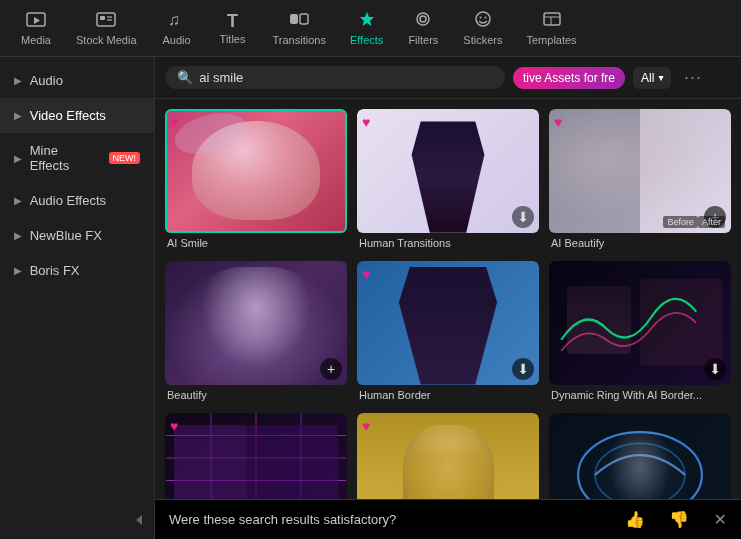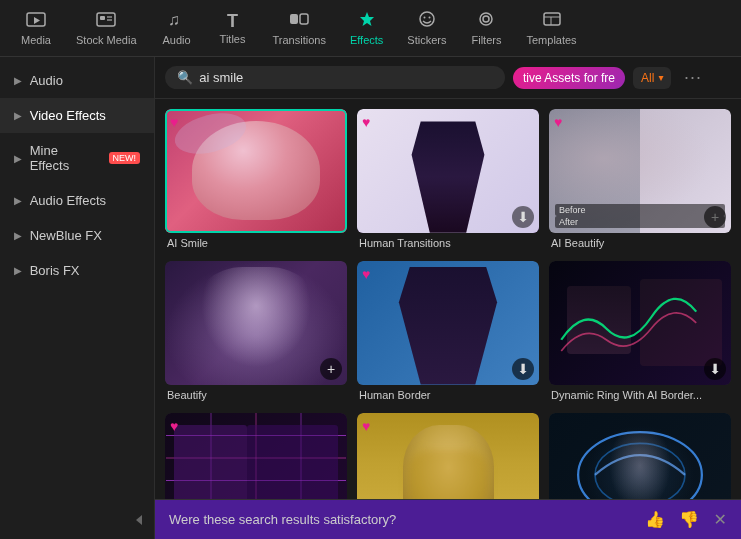--- a/index.html
+++ b/index.html
@@ -140,21 +140,21 @@
       text-overflow: ellipsis;
     }
     .filter-all {
       display: flex;
       align-items: center;
       background: #2a2a2a;
       border-radius: 6px;
       padding: 4px 8px;
       gap: 4px;
       cursor: pointer;
-      color: #f97316;
+      color: #ffffff;
       font-size: 12px;
     }
     .more-btn {
       color: #888;
       cursor: pointer;
       font-size: 18px;
       padding: 2px 4px;
     }
 
     
@@ -209,49 +209,48 @@
       background: rgba(0,0,0,0.6);
       border-radius: 50%;
       display: flex; align-items: center; justify-content: center;
       font-size: 14px;
       color: #ddd;
       cursor: pointer;
     }
     .before-after {
       position: absolute;
       bottom: 5px;
-      left: 0; right: 0;
+      left: 8px; right: 0;
       display: flex;
       justify-content: flex-end;
       padding: 0 6px;
       font-size: 10px;
       color: #ddd;
       z-index: 2;
-      flex-direction: column;
     }
     .selected-border {
       position: absolute;
       top: 0; left: 0; right: 0; bottom: 0;
       border: 2px solid #00d4aa;
       border-radius: 6px;
       z-index: 3;
     }
 
     
     .bg-pink-face { background: linear-gradient(135deg, #c94080, #e07090); }
     .bg-dark-figure { background: linear-gradient(135deg, #1a1a2e, #4a2060); }
 
     
     .feedback-bar {
-      background: #4c1d95;
+      background: #000000;
       border-top: 1px solid #333;
       padding: 10px 14px;
       display: flex;
       align-items: center;
-      gap: 14px;
+      gap: 24px;
       font-size: 13px;
       color: #ccc;
     }
     .feedback-bar .spacer { flex: 1; }
     .thumb-up, .thumb-down {
       cursor: pointer;
       font-size: 16px;
       color: #aaa;
     }
     .close-feedback {
@@ -309,36 +308,36 @@
     <span class="nav-icon" style="color:#00d4aa;">
       <svg width="20" height="18" viewBox="0 0 20 18">
           <polygon points="10,2 12,7 17,7 13,11 14.5,16 10,13 5.5,16 7,11 3,7 8,7" fill="#00d4aa"></polygon>
         </svg>
     </span>
     <span class="nav-label" style="color:#00d4aa;">Effects</span>
   </div>
   <div class="nav-item">
     <span class="nav-icon">
       <svg width="20" height="18" viewBox="0 0 20 18">
+          <circle cx="10" cy="9" r="6" fill="none" stroke="#aaa" stroke-width="1.5"></circle>
+          <circle cx="10" cy="9" r="3" fill="none" stroke="#aaa" stroke-width="1.5"></circle>
+        </svg>
+    </span>
+    <span class="nav-label">Filters</span>
+  </div>
+  <div class="nav-item">
+    <span class="nav-icon">
+      <svg width="20" height="18" viewBox="0 0 20 18">
           <circle cx="10" cy="9" r="7" fill="none" stroke="#aaa" stroke-width="1.5"></circle>
           <path d="M6 11 Q10 15 14 11" fill="none" stroke="#aaa" stroke-width="1.2"></path>
           <circle cx="7.5" cy="7.5" r="1" fill="#aaa"></circle>
           <circle cx="12.5" cy="7.5" r="1" fill="#aaa"></circle>
         </svg>
     </span>
     <span class="nav-label">Stickers</span>
-  </div>
-  <div class="nav-item">
-    <span class="nav-icon">
-      <svg width="20" height="18" viewBox="0 0 20 18">
-          <circle cx="10" cy="9" r="6" fill="none" stroke="#aaa" stroke-width="1.5"></circle>
-          <circle cx="10" cy="9" r="3" fill="none" stroke="#aaa" stroke-width="1.5"></circle>
-        </svg>
-    </span>
-    <span class="nav-label">Filters</span>
   </div>
   <div class="nav-item">
     <span class="nav-icon">
       <svg width="20" height="18" viewBox="0 0 20 18">
           <rect x="2" y="3" width="16" height="12" rx="2" fill="none" stroke="#aaa" stroke-width="1.5"></rect>
           <line x1="2" y1="7" x2="18" y2="7" stroke="#aaa" stroke-width="1"></line>
           <line x1="9" y1="7" x2="9" y2="15" stroke="#aaa" stroke-width="1"></line>
         </svg>
     </span>
     <span class="nav-label">Templates</span>

